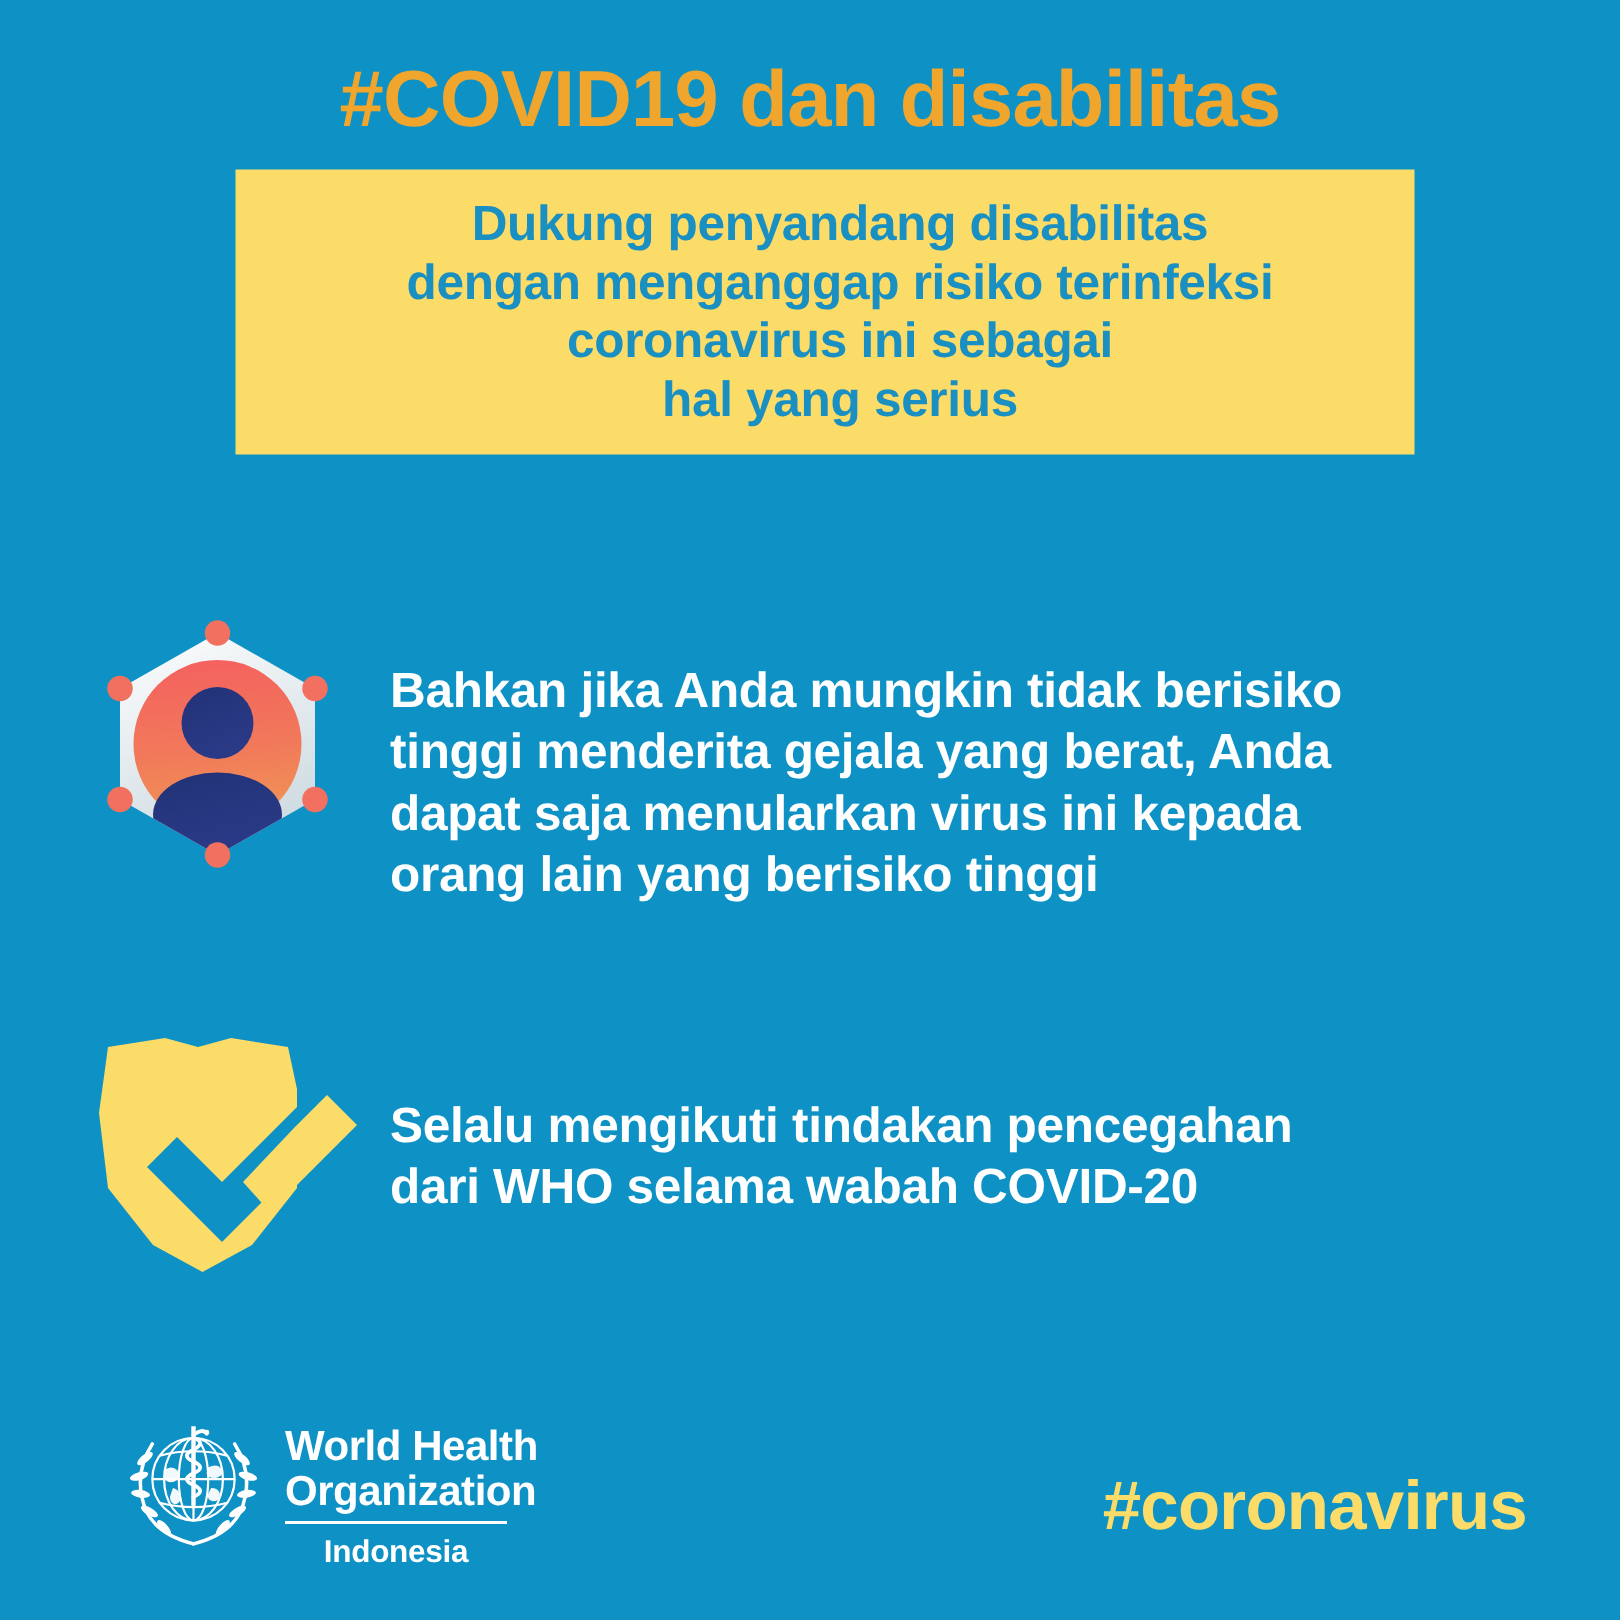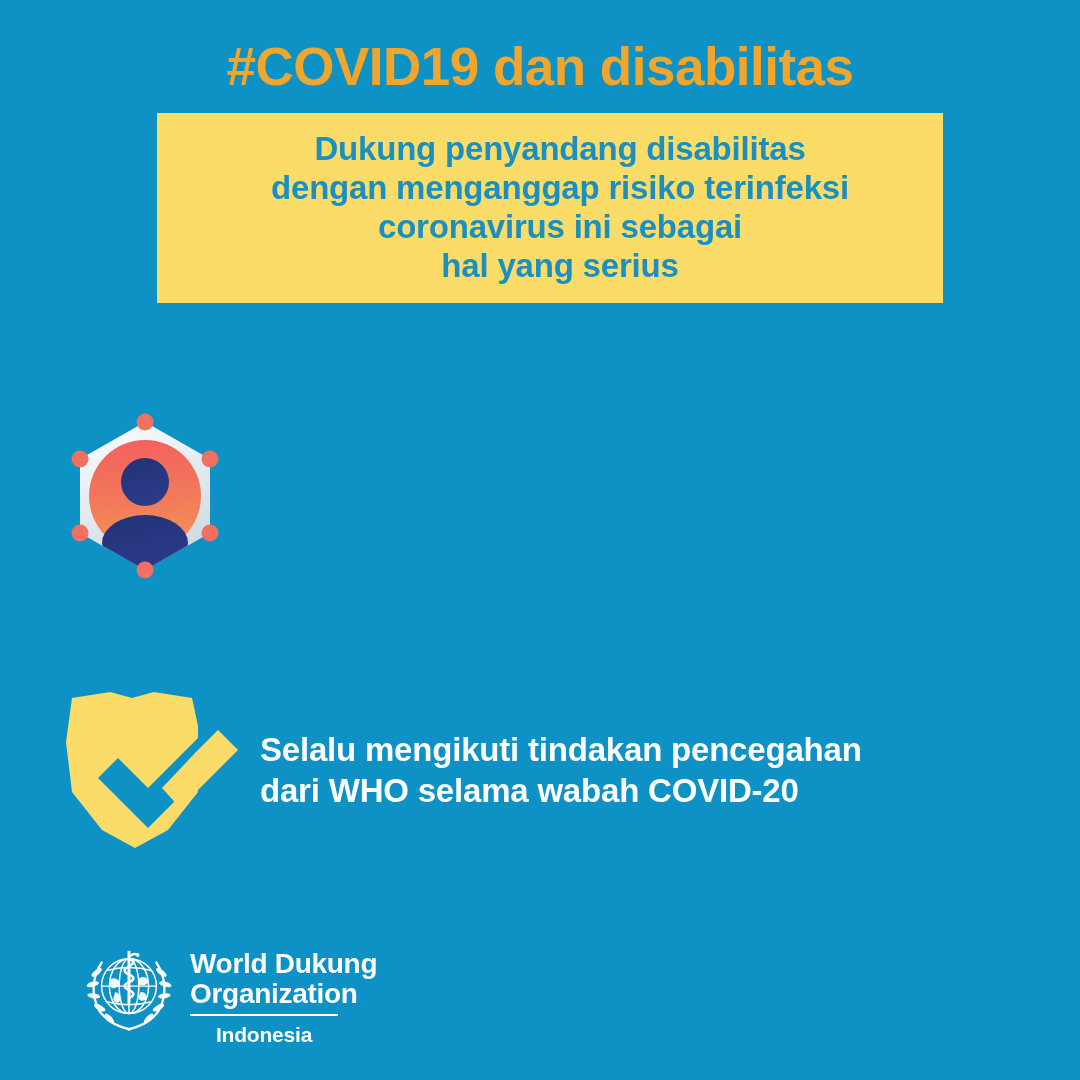--- a/index.html
+++ b/index.html
@@ -179,20 +179,24 @@
         </g>
 
         <circle cx="95" cy="22" r="8.5" fill="#F2705F"></circle>
         <circle cx="160" cy="59" r="8.5" fill="#F2705F"></circle>
         <circle cx="160" cy="133" r="8.5" fill="#F2705F"></circle>
         <circle cx="95" cy="170" r="8.5" fill="#F2705F"></circle>
         <circle cx="30" cy="133" r="8.5" fill="#F2705F"></circle>
         <circle cx="30" cy="59" r="8.5" fill="#F2705F"></circle>
       </svg>
     </div>
+    <div class="msg-text" id="msg-text-1">Bahkan jika Anda mungkin tidak berisiko
+tinggi menderita gejala yang berat, Anda
+dapat saja menularkan virus ini kepada
+orang lain yang berisiko tinggi</div>
   </div>
 
   <div class="msg-row" id="msg-row-2">
     <div class="icon-slot">
       <svg width="210" height="190" viewBox="0 0 210 190">
         <defs>
           <mask id="checkMask">
             <rect x="0" y="0" width="210" height="190" fill="#fff"></rect>
 
             <path d="M 48 98 L 68 78 L 98 108 L 168 38 L 188 58 L 98 148 Z" fill="#000"></path>
@@ -264,21 +268,22 @@
         <line x1="50" y1="8" x2="50" y2="62" stroke="#FFFFFF" stroke-width="3"></line>
 
         <g fill="none" stroke="#FFFFFF" stroke-width="2.6" stroke-linecap="round">
           <path d="M 50 16 q 9 3 0 8 q -9 4 0 8 q 9 4 0 8 q -9 4 0 8 q 9 4 0 8"></path>
           <path d="M 50 14 q 6 -5 9 -1"></path>
         </g>
         <circle cx="59" cy="12" r="1.7" fill="#FFFFFF"></circle>
       </svg>
     </div>
     <div id="who-wordmark">
-      <div id="who-name">World Dukung
+      <div id="who-name">World Health
 Organization</div>
       <div id="who-rule"></div>
       <div id="who-country">Indonesia</div>
     </div>
   </div>
 
+  <div id="hashtag">#coronavirus</div>
 
 </div>
 
 </body></html>

